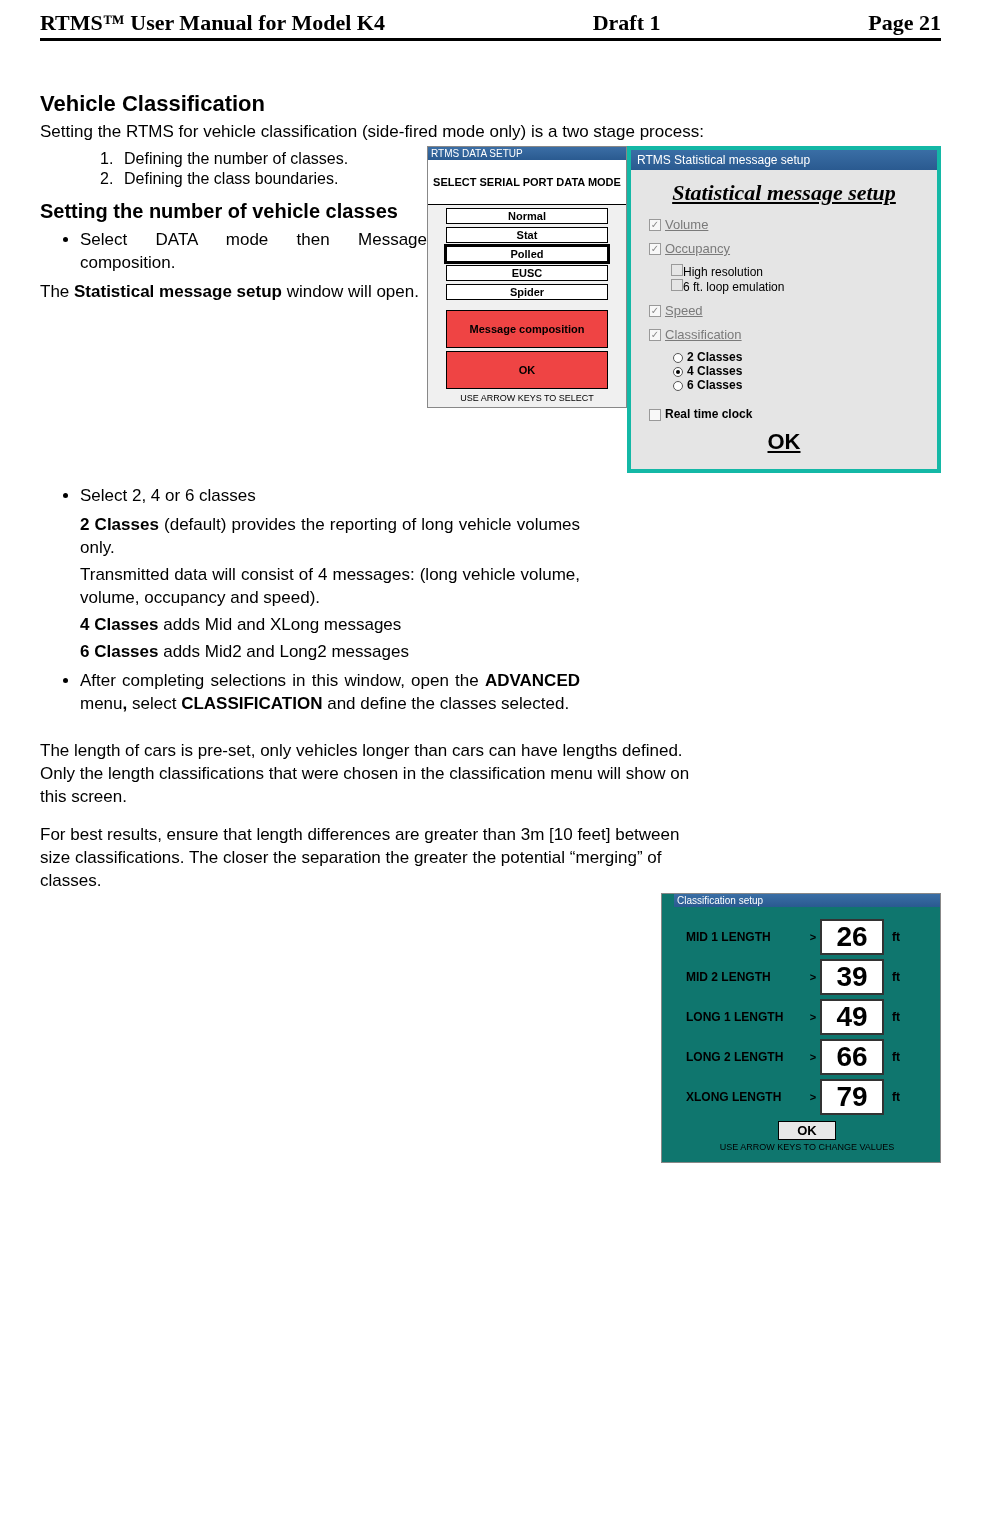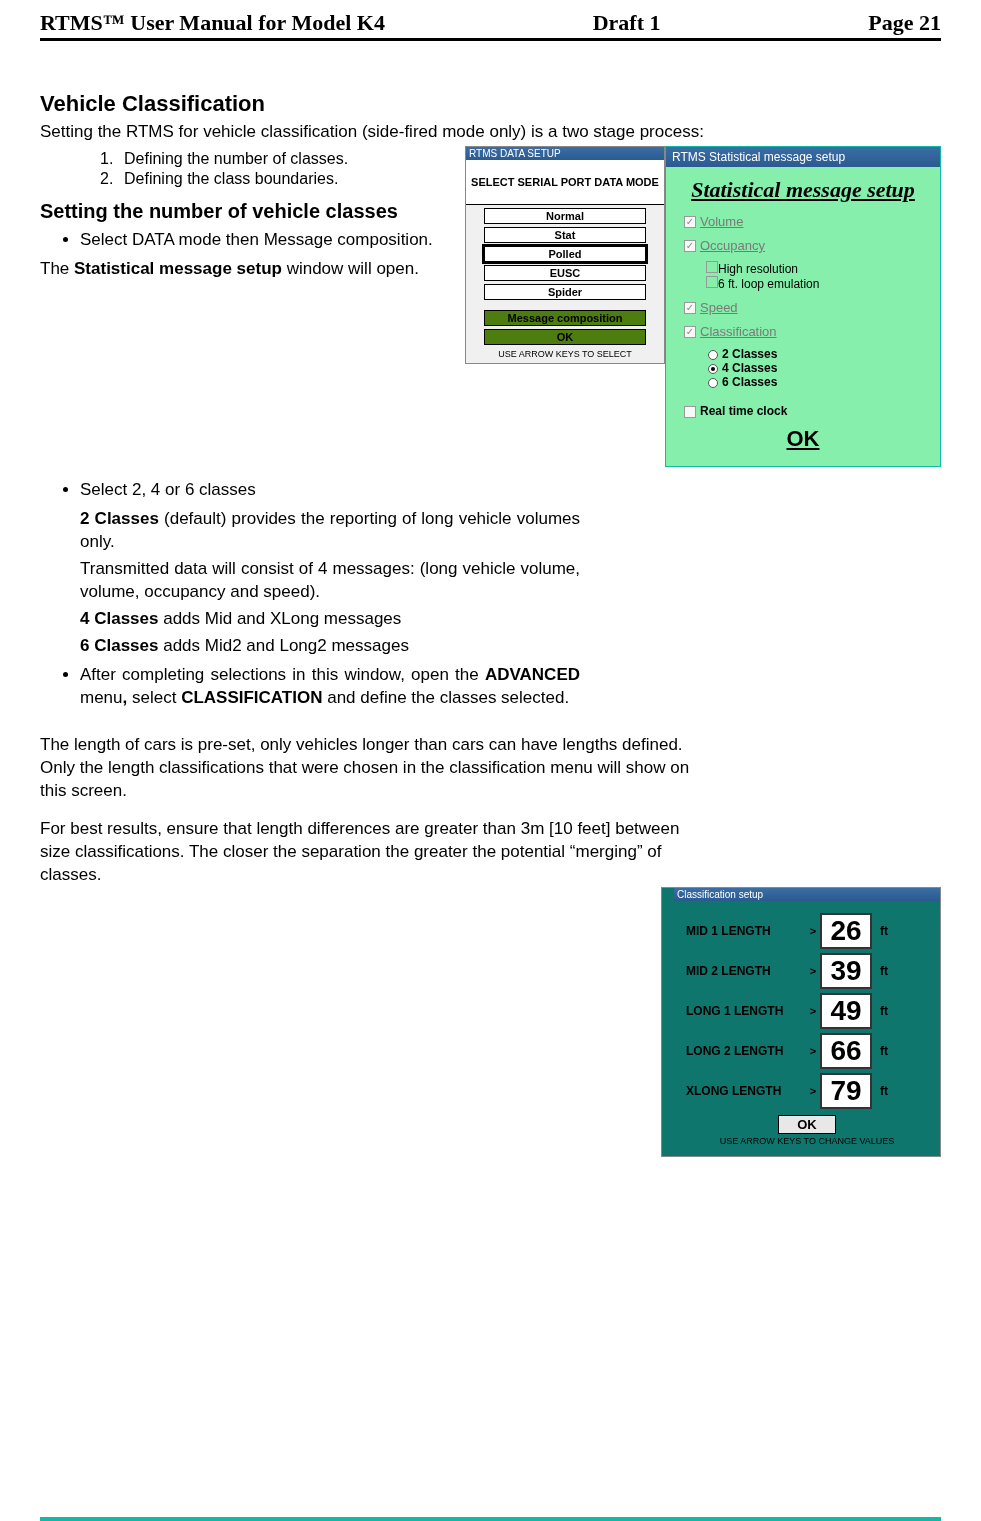--- a/index.html
+++ b/index.html
@@ -18,46 +18,46 @@
 
 .col-row { display: flex; align-items: flex-start; }
 .col-main { flex: 1; min-width: 0; }
 
 
 .dlg1 { width: 200px; border: 1px solid #888; background: #f0f0f0; font-size: 11px; }
 .dlg1 .tb { background: linear-gradient(#3b6ea5,#2a5a90); color: #fff; font-size: 10px; padding: 1px 3px; }
 .dlg1 .hdr { background: #fff; padding: 16px 2px; font-weight: bold; text-align: center; border-bottom: 1px solid #000; }
 .dlg1 .opt { background: #fff; border: 1px solid #000; margin: 3px 18px; text-align: center; padding: 1px; font-weight: bold; }
 .dlg1 .opt.sel { outline: 2px solid #000; }
-.dlg1 .btn { background: #4d7c0f; border: 1px solid #000; margin: 10px 18px 2px; text-align: center; padding: 1px; font-weight: bold; }
+.dlg1 .btn { background: #ef4444; border: 1px solid #000; margin: 10px 18px 2px; text-align: center; padding: 12px; font-weight: bold; }
 .dlg1 .foot { text-align: center; font-size: 9px; padding: 2px 11px 4px; }
 
 
-.dlg2 { width: 276px; border: 1px solid #14b8a6; background: #86efac; font-size: 13px; }
+.dlg2 { width: 314px; border: 4px solid #14b8a6; background: #e5e5e5; font-size: 13px; }
 .dlg2 .tb { background: linear-gradient(#3a6ea5,#2a5a90); color: #fff; font-size: 12px; padding: 3px 6px; }
 .dlg2 .pad { padding: 10px 18px 14px; }
 .dlg2 .title { font-family: "Times New Roman", serif; font-weight: bold; font-size: 22px; font-style: italic; color: #000; text-align: center; text-decoration: underline; margin-bottom: 10px; }
 .dlg2 .chk { margin: 8px 0; }
 .dlg2 .chk .box { display: inline-block; width: 12px; height: 12px; border: 1px solid #999; color: #888; font-size: 10px; line-height: 10px; text-align: center; vertical-align: middle; background: #f8f8f8; }
 .dlg2 .chk .lbl { color: #7a7a7a; text-decoration: underline; vertical-align: middle; margin-left: 4px; }
 .dlg2 .chk .sub-lbl { color: #000; margin-left: 4px; font-size: 12px; font-weight: bold; }
 .dlg2 .sub { margin-left: 22px; font-size: 12px; }
 .dlg2 .radio { margin-left: 24px; font-size: 12px; font-weight: bold; }
 .dlg2 .radio .dot { display: inline-block; width: 10px; height: 10px; border: 1px solid #555; border-radius: 50%; margin-right: 4px; vertical-align: middle; background: #fff; position: relative; }
 .dlg2 .radio .dot.sel::after { content:""; position:absolute; left:2px; top:2px; width:4px; height:4px; border-radius:50%; background:#000; }
 .dlg2 .ok { text-align: center; font-weight: bold; font-size: 22px; margin-top: 8px; text-decoration: underline; }
 
 
 .dlg3 { width: 280px; border: 1px solid #888; background: #0f766e; font-size: 11px; margin-left: auto; padding-left: 12px; }
 .dlg3 .tb { background: linear-gradient(#3a6ea5,#2a5a90); color: #fff; font-size: 10px; padding: 1px 3px; }
 .dlg3 .pad { padding: 8px 12px 10px; }
 .dlg3 .row { display: flex; align-items: center; margin: 4px 0; font-weight: bold; }
 .dlg3 .row .name { width: 120px; font-size: 12px; }
 .dlg3 .row .gt { width: 14px; text-align: center; }
-.dlg3 .row .val { width: 52px; border: 2px solid #333; background: #fff; font-size: 28px; font-weight: bold; text-align: center; padding: 0 2px; }
+.dlg3 .row .val { width: 64px; border: 2px solid #333; background: #fff; font-size: 28px; font-weight: bold; text-align: center; padding: 0 2px; }
 .dlg3 .row .unit { width: 24px; text-align: center; font-size: 12px; }
 .dlg3 .okrow { text-align: center; margin-top: 6px; }
 .dlg3 .ok { display: inline-block; border: 1px solid #000; background: #e8e8e8; padding: 1px 18px; font-weight: bold; font-size: 13px; }
 .dlg3 .foot { text-align: center; font-size: 9px; margin-top: 2px; }
 
 .footer { position: relative; border-top: 7px solid #14b8a6; margin-top: 360px; padding-top: 6px; }
 .footer .co { text-align: right; font-size: 20px; font-weight: bold; }
 .footer .logo { position: absolute; left: -6px; bottom: -40px; width: 60px; text-align: center; }
 .footer .logo .sq { display:inline-block; width:44px; height:44px; border:2px solid #4a7fb6; border-radius:4px; }
 .footer .logo .cap { font-size: 8px; color: #c08a3a; letter-spacing: 1px; margin-top: 2px; }

